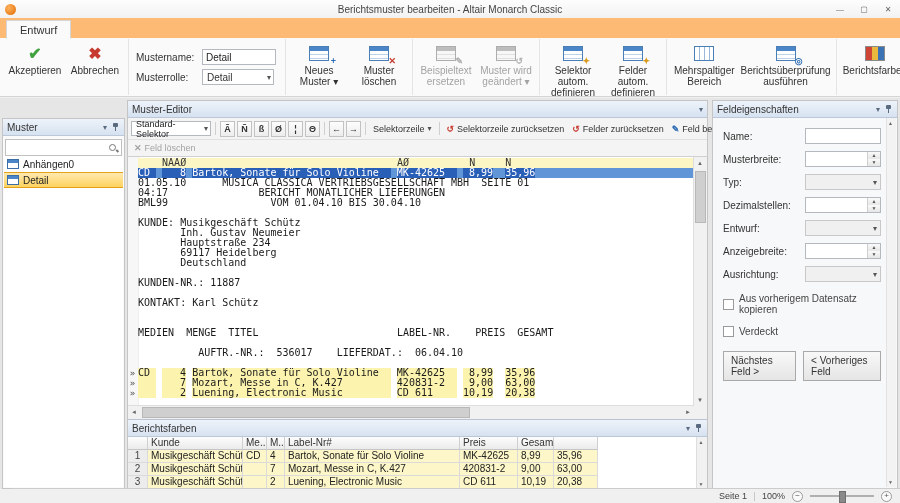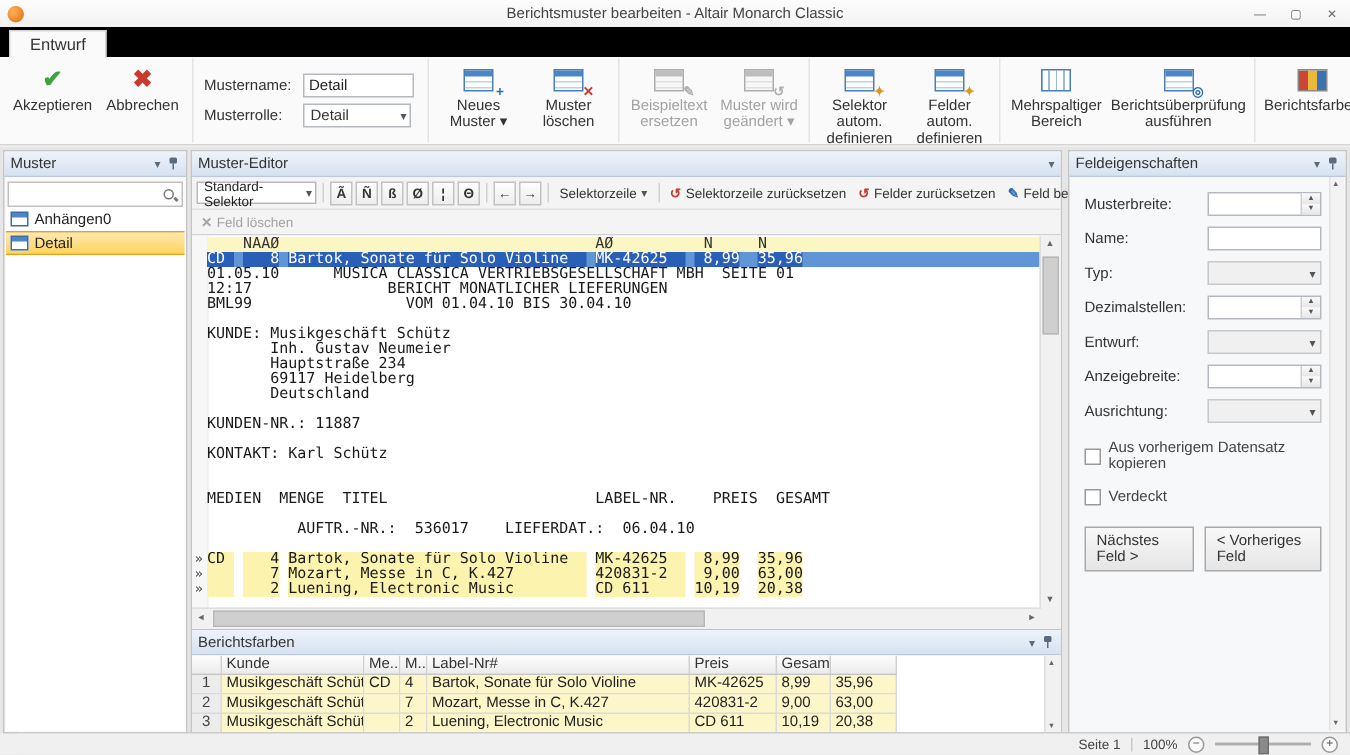--- a/index.html
+++ b/index.html
@@ -8,21 +8,21 @@
   
   .titlebar{position:absolute;top:0;left:0;right:0;height:18px;background:linear-gradient(#fdfdfd,#f2f2f2);
             border-bottom:1px solid #dcdcdc;display:flex;align-items:center;}
   .app-icon{width:11px;height:11px;border-radius:50%;margin-left:5px;
             background:radial-gradient(circle at 35% 35%, #ffb25e, #e06a00);}
   .title-text{position:absolute;left:0;right:0;text-align:center;font-size:10px;color:#444;}
   .win-controls{margin-left:auto;display:flex;z-index:2;}
   .win-btn{width:24px;height:16px;display:flex;align-items:center;justify-content:center;
            font-size:8px;color:#666;}
   
-  .tabrow{position:absolute;top:18px;left:0;right:0;height:20px;background:#000000;border-bottom:1px solid #d5d5d5;text-align:right;}
+  .tabrow{position:absolute;top:18px;left:0;right:0;height:20px;background:#fdba74;border-bottom:1px solid #d5d5d5;text-align:right;}
   .tab{position:absolute;left:6px;top:2px;height:17px;padding:0 13px;background:#fafafa;
        border:1px solid #d5d5d5;border-bottom:1px solid #fafafa;display:flex;align-items:center;
        font-size:11px;color:#333;z-index:2;}
   
   .ribbon{position:absolute;top:38px;left:0;right:0;height:59px;background:#fafafa;
           border-bottom:1px solid #d5d5d5;display:flex;align-items:stretch;padding:1px 2px;box-sizing:border-box;}
   .rgroup{display:flex;align-items:flex-start;padding:2px 3px;border-right:1px solid #e4e4e4;}
   .rbtn{min-width:54px;max-width:96px;padding:2px 3px 0 3px;display:flex;flex-direction:column;align-items:center;
         text-align:center;font-size:10px;line-height:11px;color:#333;cursor:default;}
   .rbtn.disabled{color:#a3a3a3;}
@@ -55,21 +55,21 @@
   
   .main-bg{position:absolute;top:98px;left:0;right:0;bottom:14px;background:#e6e6e6;}
   .panel-header{height:16px;background:linear-gradient(#eef3fa,#d6e2f1);border-bottom:1px solid #bcc7d8;
                 display:flex;align-items:center;justify-content:space-between;padding:0 4px;font-size:10px;color:#333;}
   .ph-icons{display:flex;align-items:center;gap:4px;}
   .ph-caret{font-size:8px;color:#5a6b80;}
   .pin-icon{position:relative;width:9px;height:10px;display:inline-block;}
   .pin-icon::before{content:"";position:absolute;top:1px;left:2px;width:5px;height:4px;background:#5a6b80;border-radius:1px;}
   .pin-icon::after{content:"";position:absolute;top:5px;left:4px;width:1px;height:4px;background:#5a6b80;}
   
-  .muster-panel{position:absolute;left:2px;top:100px;width:123px;bottom:14px;background:#fafafa;
+  .muster-panel{position:absolute;left:2px;top:118px;width:123px;bottom:14px;background:#fafafa;
                 border:1px solid #c5c5c5;box-sizing:border-box;}
   .mp-search{margin:3px 2px 2px 2px;display:flex;align-items:center;border:1px solid #c0c0c0;background:#fff;
              height:15px;padding:0 3px;}
   .mp-search input{flex:1;border:none;outline:none;font-size:10px;font-family:"Liberation Sans",sans-serif;
                    background:transparent;min-width:0;}
   .mag{width:10px;height:10px;position:relative;flex:0 0 auto;}
   .mag::before{content:"";position:absolute;left:1px;top:1px;width:5px;height:5px;border:1.5px solid #777;border-radius:50%;}
   .mag::after{content:"";position:absolute;left:7.5px;top:7.5px;width:3px;height:1.5px;background:#777;transform:rotate(45deg);}
   .mp-list{position:absolute;top:37px;left:1px;right:1px;bottom:1px;background:#fff;}
   .li{height:16px;display:flex;align-items:center;gap:4px;padding:0 3px;font-size:10px;color:#222;}
@@ -374,21 +374,21 @@
       <div class="ed-line sample">
         <span class="f f-media">CD</span>
         <span class="f f-qty">8</span>
         <span class="f f-title">Bartok, Sonate für Solo Violine</span>
         <span class="f f-label">MK-42625</span>
         <span class="f f-price">8,99</span>
         <span class="f f-total">35,96</span>
       </div>
 
       <div class="ed-line"><span class="plain">01.05.10      MUSICA CLASSICA VERTRIEBSGESELLSCHAFT MBH  SEITE 01</span></div>
-      <div class="ed-line"><span class="plain">12:17               BERICHT MONATLICHER LIEFERUNGEN</span></div>
+      <div class="ed-line"><span class="plain">04:17               BERICHT MONATLICHER LIEFERUNGEN</span></div>
       <div class="ed-line"><span class="plain">BML99                 VOM 01.04.10 BIS 30.04.10</span></div>
       <div class="ed-line"></div>
       <div class="ed-line"><span class="plain">KUNDE: Musikgeschäft Schütz</span></div>
       <div class="ed-line"><span class="plain">       Inh. Gustav Neumeier</span></div>
       <div class="ed-line"><span class="plain">       Hauptstraße 234</span></div>
       <div class="ed-line"><span class="plain">       69117 Heidelberg</span></div>
       <div class="ed-line"><span class="plain">       Deutschland</span></div>
       <div class="ed-line"></div>
       <div class="ed-line"><span class="plain">KUNDEN-NR.: 11887</span></div>
       <div class="ed-line"></div>
@@ -509,31 +509,31 @@
 <div class="props">
   <div class="panel-header">
     <span>Feldeigenschaften</span>
     <span class="ph-icons">
       <span class="ph-caret">▾</span>
       <span class="pin-icon"></span>
     </span>
   </div>
   <div class="props-body">
     <div class="prow">
+      <span class="plabel">Name:</span>
+      <input class="pctrl pinput" style="">
+    </div>
+    <div class="prow">
       <span class="plabel">Musterbreite:</span>
       <div class="pctrl pspin">
         <span class="spin-arrows">
             <span class="spin-btn">▲</span>
             <span class="spin-btn">▼</span>
           </span>
       </div>
-    </div>
-    <div class="prow">
-      <span class="plabel">Name:</span>
-      <input class="pctrl pinput" style="">
     </div>
     <div class="prow">
       <span class="plabel">Typ:</span>
       <div class="pctrl pcombo">
         <span class="caret">▾</span>
       </div>
     </div>
     <div class="prow">
       <span class="plabel">Dezimalstellen:</span>
       <div class="pctrl pspin">

